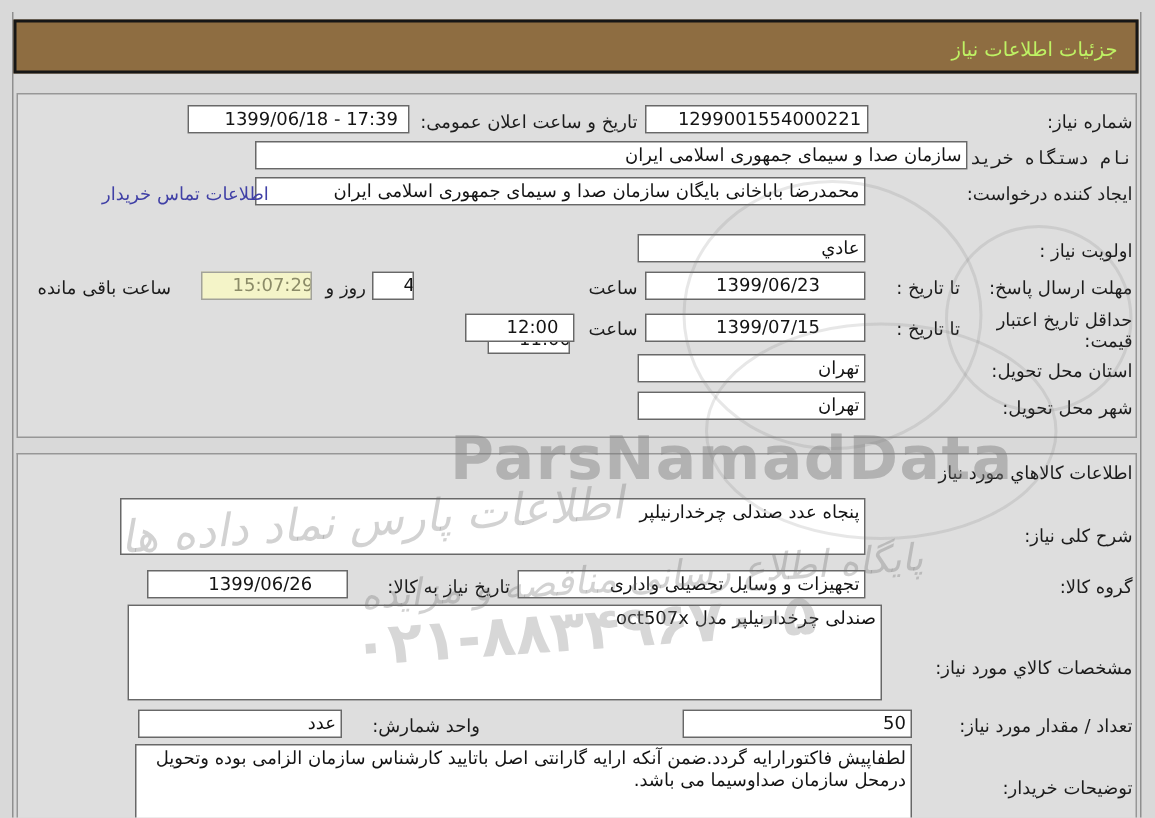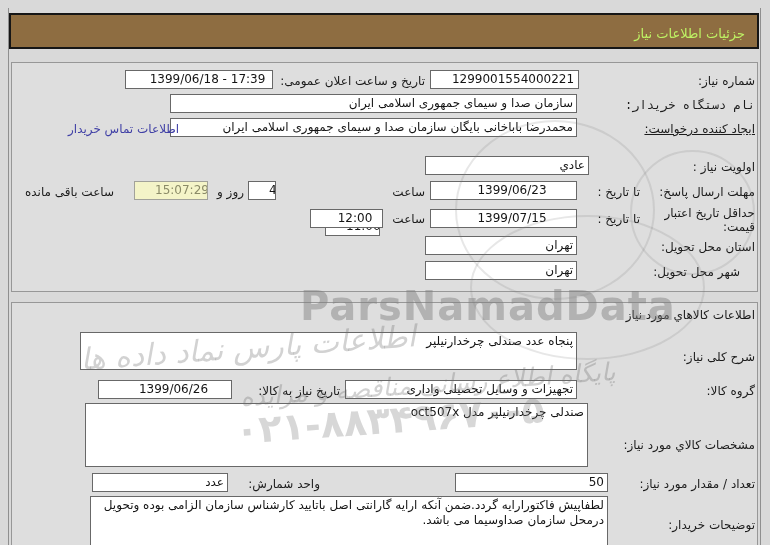--- a/index.html
+++ b/index.html
@@ -49,49 +49,49 @@
 <div class="titlebar">جزئیات اطلاعات نیاز</div>
 
 <div class="panel panel1"></div>
 
 <div class="lbl" style="right:15px; top:74px;">شماره نیاز:</div>
 <div class="box ctr" style="left:430px; top:70px; width:149px;">1299001554000221</div>
 <div class="lbl" style="right:345px; top:74px;text-align:right;">تاریخ و ساعت اعلان عمومی:</div>
 <div class="box ctr" style="left:125px; top:70px; width:148px;">1399/06/18 - 17:39</div>
 
 <div class="lbl" style="right:15px; top:98px;font-family:Liberation Mono, monospace;">نام دستگاه خریدار:</div>
-<div class="box rtl-txt" style="left:170px; top:94px; width:407px;">سازمان صدا و سیمای جمهوری اسلامی ایران</div>
+<div class="box rtl-txt" style="left:170px; top:94px; width:475px;">سازمان صدا و سیمای جمهوری اسلامی ایران</div>
 
-<div class="lbl" style="right:15px; top:122px;text-decoration:underline;">ایجاد کننده درخواست:</div>
+<div class="lbl" style="right:15px; top:122px;">ایجاد کننده درخواست:</div>
 <div class="box rtl-txt" style="left:170px; top:118px; width:407px;">محمدرضا  باباخانی بایگان سازمان صدا و سیمای جمهوری اسلامی ایران</div>
 <div class="lbl link" style="left:50px; top:122px;margin-left:18px;">اطلاعات تماس خریدار</div>
 
 <div class="lbl" style="right:15px; top:160px;">اولویت نیاز :</div>
-<div class="box rtl-txt" style="left:425px; top:156px; width:164px;">عادي</div>
+<div class="box rtl-txt" style="left:425px; top:156px; width:152px;">عادي</div>
 
 <div class="lbl" style="right:15px; top:185px;">مهلت ارسال پاسخ:</div>
 <div class="lbl" style="right:130px; top:185px;">تا تاریخ :</div>
 <div class="box ctr" style="left:430px; top:181px; width:147px;">1399/06/23</div>
 <div class="lbl" style="right:345px; top:185px;">ساعت</div>
 <div class="box ctr" style="left:325px; top:181px; width:55px;margin-top:36px;">11:00</div>
 <div class="box ctr" style="left:248px; top:181px; width:28px;">4</div>
 <div class="lbl" style="right:526px; top:185px;">روز و</div>
 <div class="box ctr timer" style="left:134px; top:181px; width:74px;">15:07:29</div>
 <div class="lbl" style="right:656px; top:185px;">ساعت باقی مانده</div>
 
 <div class="lbl" style="right:15px; top:206px;">حداقل تاریخ اعتبار</div>
 <div class="lbl" style="right:15px; top:220px;">قیمت:</div>
 <div class="lbl" style="right:130px; top:212px;">تا تاریخ :</div>
 <div class="box ctr" style="left:430px; top:209px; width:147px;">1399/07/15</div>
 <div class="lbl" style="right:345px; top:212px;">ساعت</div>
 <div class="box ctr" style="left:310px; top:209px; width:73px;">12:00</div>
 
 <div class="lbl" style="right:15px; top:240px;">استان محل تحویل:</div>
 <div class="box rtl-txt" style="left:425px; top:236px; width:152px;">تهران</div>
-<div class="lbl" style="right:30px; top:265px;">شهر محل تحویل:</div>
+<div class="lbl" style="right:15px; top:265px;">شهر محل تحویل:</div>
 <div class="box rtl-txt" style="left:425px; top:261px; width:152px;">تهران</div>
 
 <div class="panel panel2"></div>
 
 <div class="lbl bold" style="right:15px; top:308px;">اطلاعات کالاهاي مورد نیاز</div>
 
 <div class="lbl" style="right:15px; top:350px;">شرح کلی نیاز:</div>
 <div class="bigbox rtl-txt" style="left:80px; top:332px; width:497px; height:38px;">پنجاه عدد صندلی چرخدارنیلپر</div>
 
 <div class="lbl" style="right:15px; top:384px;">گروه کالا:</div>

